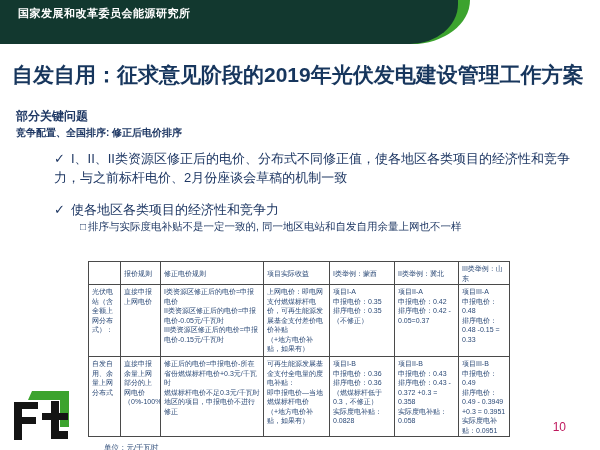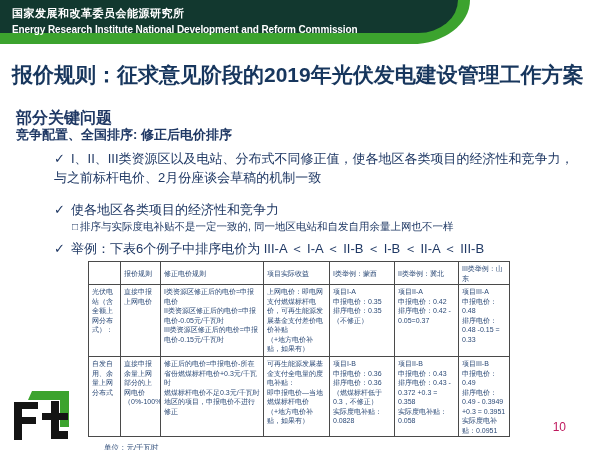--- a/index.html
+++ b/index.html
@@ -7,39 +7,39 @@
     width:600px;height:450px;position:relative;overflow:hidden;
     background:#ffffff;
     font-family:"Liberation Sans","DejaVu Sans",sans-serif;
   }
   .slide{position:absolute;inset:0;}
 
   
   .header-band{position:absolute;top:0;left:0;width:470px;height:44px;}
   .band-green{position:absolute;top:0;left:0;width:470px;height:44px;
     background:#3ca32e;border-bottom-right-radius:58px 44px;}
-  .band-dark{position:absolute;top:0;left:0;width:458px;height:33px;
+  .band-dark{position:absolute;top:0;left:0;width:458px;height:44px;
     background:#12382f;border-bottom-right-radius:48px 40px;
-    color:#ffffff;box-sizing:border-box;padding:6px 0 0 12px;}
+    color:#ffffff;box-sizing:border-box;padding:6px 0 0 18px;}
   .org-cn{font-size:11px;font-weight:bold;letter-spacing:.5px;}
   .org-en{font-size:10px;font-weight:bold;margin-top:3px;letter-spacing:-0.1px;}
 
   
   .title{position:absolute;top:61px;left:12px;margin:0;
     font-size:21px;font-weight:bold;color:#17365d;white-space:nowrap;}
 
   
-  .sub1{position:absolute;top:108px;left:16px;font-size:16px;font-weight:bold;color:#1f3864;}
-  .sub2{position:absolute;top:126px;left:16px;font-size:13px;font-weight:bold;color:#1f3864;}
+  .sub1{position:absolute;top:108px;left:16px;font-size:12px;font-weight:bold;color:#1f3864;}
+  .sub2{position:absolute;top:126px;left:16px;font-size:10px;font-weight:bold;color:#1f3864;}
   .bullet{position:absolute;left:54px;width:532px;font-size:13px;color:#1f3864;line-height:19px;}
   .bullet .tick{font-weight:bold;margin-right:6px;}
   .b1{top:149px;}
   .b2{top:200px;}
   .b3{top:239px;}
-  .subbullet{position:absolute;top:220px;left:72px;width:470px;
+  .subbullet{position:absolute;top:220px;left:80px;width:470px;
     font-size:10.5px;color:#1f3864;}
   .subbullet .sq{margin-right:2px;font-size:10px;}
 
   
   table.ptable{position:absolute;top:261px;left:88px;width:421px;
     border-collapse:collapse;table-layout:fixed;}
   .ptable td,.ptable th{border:1px solid #4a4a4a;
     font-size:7px;line-height:9.5px;font-weight:normal;color:#2c4a77;
     text-align:left;vertical-align:top;padding:2px 2px 1px 3px;
     white-space:pre-line;overflow:hidden;box-sizing:border-box;}
@@ -54,44 +54,40 @@
 </style>
 </head>
 <body>
 
 <div class="slide">
 
   <div class="header-band">
     <div class="band-green"></div>
     <div class="band-dark">
       <div class="org-cn">国家发展和改革委员会能源研究所</div>
-      <div class="org-en">Energy Research Institute National Development and Reform Commission</div>
     </div>
   </div>
 
-  <h1 class="title">报价规则：征求意见阶段的2019年光伏发电建设管理工作方案</h1>
+  <h1 class="title">自发自用：征求意见阶段的2019年光伏发电建设管理工作方案</h1>
 
   <div class="sub1">部分关键问题</div>
   <div class="sub2">竞争配置、全国排序: 修正后电价排序</div>
 
   <div class="bullet b1">
-    <span class="tick">✓</span><span>I、II、III类资源区以及电站、分布式不同修正值，使各地区各类项目的经济性和竞争力，与之前标杆电价、2月份座谈会草稿的机制一致</span>
+    <span class="tick">✓</span><span>I、II、II类资源区修正后的电价、分布式不同修正值，使各地区各类项目的经济性和竞争力，与之前标杆电价、2月份座谈会草稿的机制一致</span>
   </div>
 
   <div class="bullet b2">
     <span class="tick">✓</span><span>使各地区各类项目的经济性和竞争力</span>
   </div>
 
   <div class="subbullet">
     <span class="sq">□</span><span>排序与实际度电补贴不是一定一致的, 同一地区电站和自发自用余量上网也不一样</span>
   </div>
 
-  <div class="bullet b3">
-    <span class="tick">✓</span><span>举例：下表6个例子中排序电价为 III-A ＜ I-A ＜ II-B ＜ I-B ＜ II-A ＜ III-B</span>
-  </div>
 
   <table class="ptable">
     <colgroup>
       <col style="width:32px">
         <col style="width:40px">
         <col style="width:103px">
       <col style="width:66px">
         <col style="width:65px">
         <col style="width:64px">
         <col style="width:51px">

